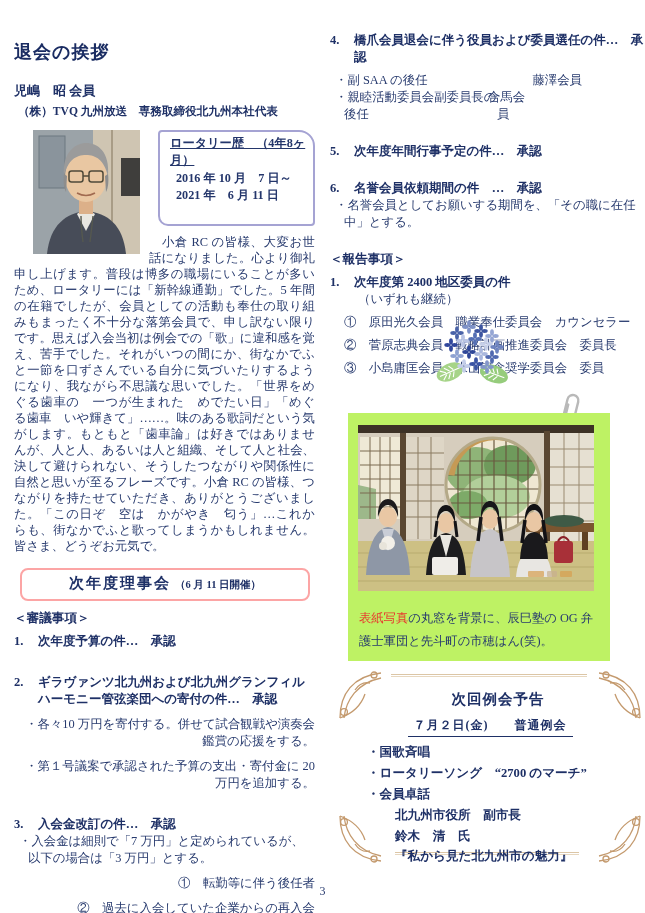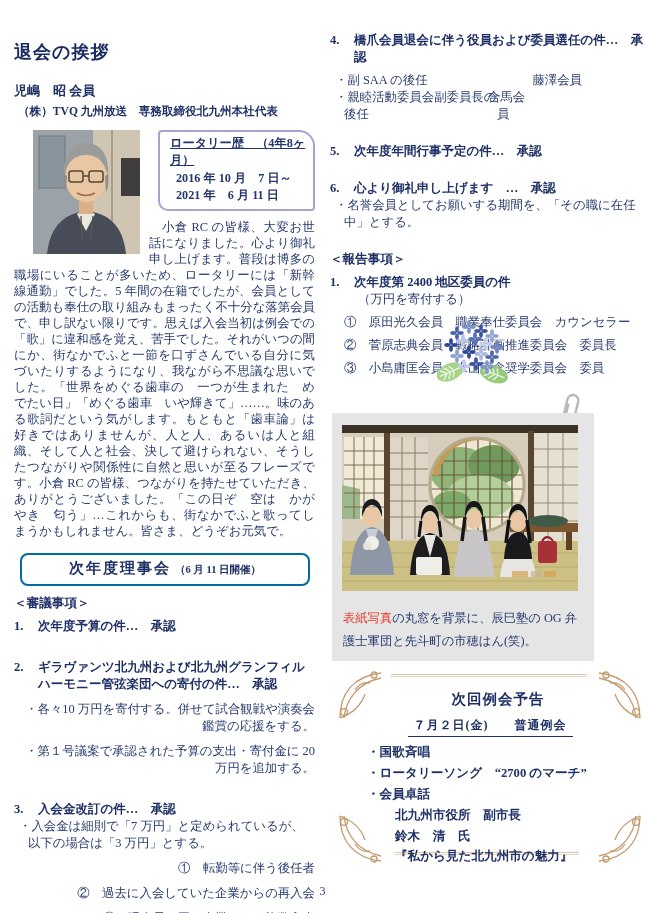--- a/index.html
+++ b/index.html
@@ -15,50 +15,50 @@
     color:#1a2c62;margin:0 0 18px 0;letter-spacing:1px;
   }
   .m-name{font-weight:bold;font-size:13px;color:#1e3066;}
   .m-aff{font-weight:bold;font-size:11.6px;color:#1e3066;margin-top:4px;padding-left:4px;}
 
   .photo-flow{margin-top:11px;}
   .portrait{float:left;width:107px;height:124px;margin:0 9px 6px 19px;}
   .portrait svg{display:block;width:100%;height:100%;}
   .rotary-box{
     margin-left:144px;border:2px solid #a5a3d3;border-radius:4px 16px 4px 10px;
-    padding:3px 4px 5px 10px;font-size:12.2px;font-weight:bold;color:#24366b;line-height:17px;
+    padding:3px 4px 20px 10px;font-size:12.2px;font-weight:bold;color:#24366b;line-height:17px;
   }
   .rotary-box .rh{text-decoration:underline;margin-bottom:1px;}
   .rotary-box .rl{padding-left:6px;}
   .body-par{
     font-size:12.4px;line-height:16px;text-align:justify;margin:8px 0 0 0;color:#273a6e;
   }
 
   .board-box{
-    clear:both;margin:14px auto 0 6px;width:282px;border:2px solid #0369a1;
+    clear:both;margin:14px auto 0 6px;width:282px;border:2px solid #fca5a5;
     border-radius:8px;text-align:center;padding:4px 2px 6px;
   }
   .board-box .t1{font-weight:bold;font-size:15px;letter-spacing:2px;color:#1e3066;}
   .board-box .t2{font-weight:bold;font-size:10.5px;color:#1e3066;}
 
   .sec-head{font-weight:bold;font-size:12.6px;margin-top:9px;color:#1e3066;}
   .num-item{display:flex;font-weight:bold;font-size:12.5px;color:#1e3066;line-height:17px;}
   .num-item .no{width:24px;flex:none;}
   .num-item .txt{flex:1;}
   .bullet{font-size:12.4px;line-height:17px;padding-left:14px;text-indent:-9px;color:#273a6e;}
   .circ{font-size:12.4px;line-height:17px;margin-left:38px;}
   .mt6{margin-top:6px;}.mt8{margin-top:8px;text-align:right;}.mt20{margin-top:20px;}.mt24{margin-top:24px;}
   .flexrow{display:flex;}
   .nm1{margin-left:auto;padding-right:62px;}
   .nm2{margin-left:auto;padding-right:112px;}
 
   .flower{position:absolute;left:436px;top:320px;width:74px;height:64px;}
   .paperclip{position:absolute;left:556px;top:391px;width:26px;height:46px;transform:rotate(14deg);}
 
-  .photo-panel{position:absolute;left:332px;top:413px;width:262px;height:248px;background:#e5e5e5;}
+  .photo-panel{position:absolute;left:348px;top:413px;width:262px;height:248px;background:#bef264;}
   .group-photo{position:absolute;left:10px;top:12px;width:236px;height:166px;background:#ded5c2;}
   .group-photo svg{display:block;width:100%;height:100%;}
   .caption{position:absolute;left:11px;top:194px;width:243px;font-size:12.3px;line-height:23px;color:#273a6e;}
   .caption .red{color:#e83a2e;}
 
   .frame{position:absolute;left:337px;top:666px;width:306px;height:200px;}
   .corner{position:absolute;width:46px;height:52px;}
   .c-tl{left:0;top:2px;}
   .c-tr{right:0;top:2px;transform:scaleX(-1);}
   .c-bl{left:0;bottom:0;transform:scaleY(-1);}
@@ -165,30 +165,30 @@
     <span class="nm2">合馬会員</span>
   </div>
 
   <div class="num-item mt20">
     <span class="no">5.</span>
     <span class="txt">次年度年間行事予定の件…　承認</span>
   </div>
 
   <div class="num-item mt20">
     <span class="no">6.</span>
-    <span class="txt">心より御礼申し上げます　…　承認</span>
+    <span class="txt">名誉会員依頼期間の件　…　承認</span>
   </div>
   <div class="bullet">・名誉会員としてお願いする期間を、「その職に在任中」とする。</div>
 
   <div class="sec-head mt20">＜報告事項＞</div>
   <div class="num-item mt6">
     <span class="no">1.</span>
     <span class="txt">次年度第 2400 地区委員の件</span>
   </div>
-  <div class="circ" style="margin-left:28px;">（万円を寄付する）</div>
+  <div class="circ" style="margin-left:28px;">（いずれも継続）</div>
   <div class="circ mt6" style="margin-left:14px;">①　原田光久会員　職業奉仕委員会　カウンセラー</div>
   <div class="circ mt6" style="margin-left:14px;">②　菅原志典会員　戦略計画推進委員会　委員長</div>
   <div class="circ mt6" style="margin-left:14px;">③　小島庸匡会員　米山記念奨学委員会　委員</div>
 </section>
 
 <div class="flower">
   <svg viewBox="0 0 74 64">
     <defs>
       <g id="hf">
         <ellipse cy="-3.6" rx="1.9" ry="3.1"></ellipse>

